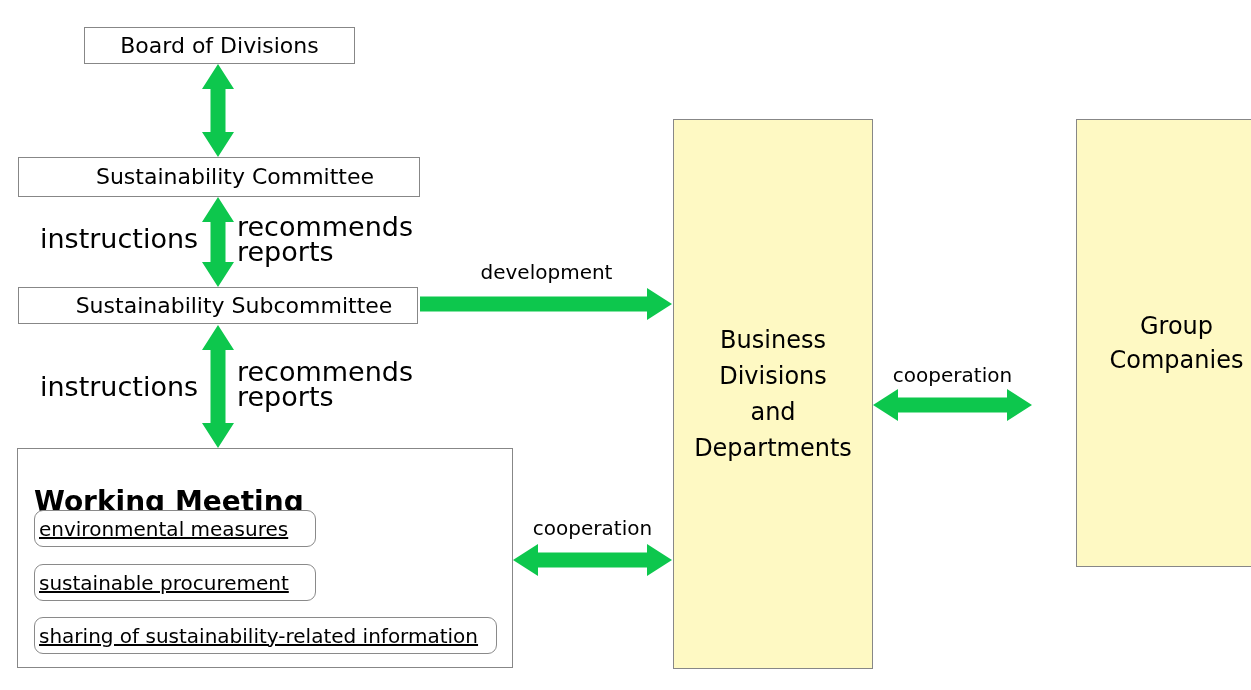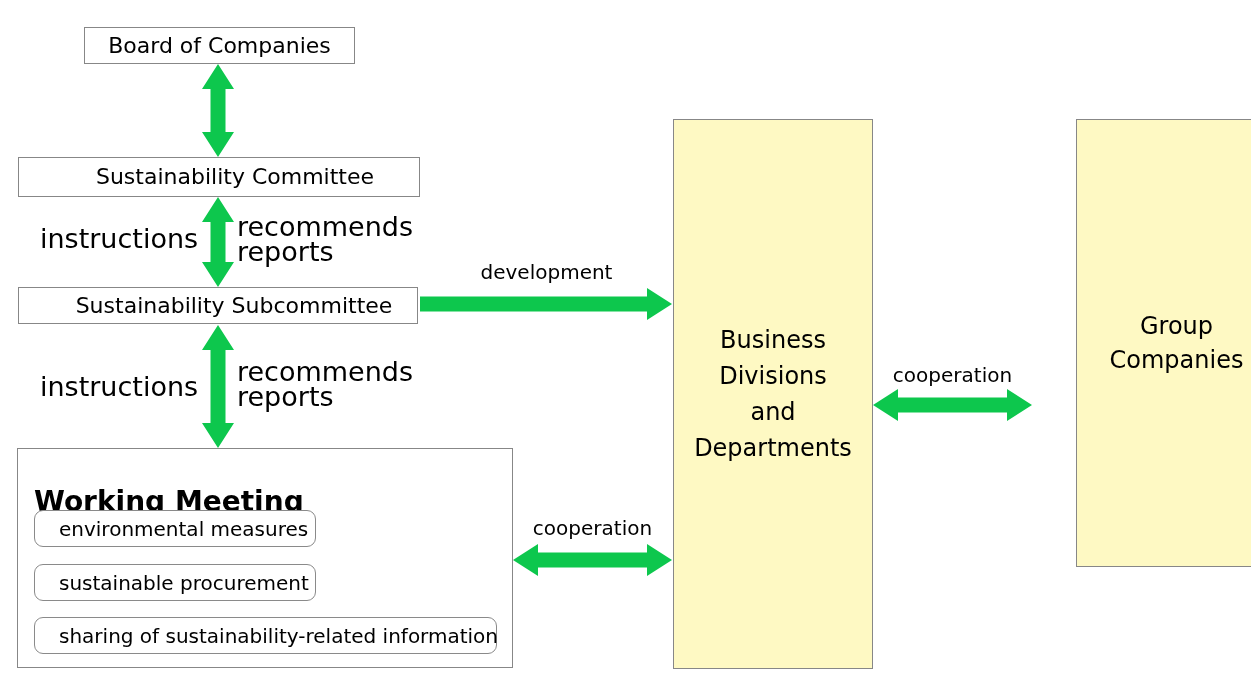--- a/index.html
+++ b/index.html
@@ -55,23 +55,24 @@
     margin-top: 24px;
   }
   .workitem {
     position: absolute;
     box-sizing: border-box;
     border: 1.5px solid #8a8a8a;
     border-radius: 9px;
     background: #ffffff;
     display: flex;
     align-items: center;
-    padding-left: 24px;
+    padding-left: 4px;
     font-size: 20px;
     white-space: nowrap;
+    text-decoration: underline;
   }
   .edge-label {
     position: absolute;
     font-size: 20px;
     text-align: center;
     white-space: nowrap;
   }
   .side-label {
     position: absolute;
     font-size: 27px;
@@ -81,21 +82,21 @@
   .side-label.right-align { text-align: right; }
   .arrow { position: absolute; }
   .arrow polygon { fill: var(--green); }
 </style>
 </head>
 <body>
 
 <div class="canvas">
 
   <div class="box" style="left:84px; top:27px; width:271px; height:37px;">
-    <span class="label">Board of Companies</span>
+    <span class="label">Board of Divisions</span>
   </div>
 
   <svg class="arrow" style="left:200px; top:64px;" width="36" height="93" viewBox="0 0 36 93">
     <polygon points="18,0 34,25 25.5,25 25.5,68 34,68 18,93 2,68 10.5,68 10.5,25 2,25"></polygon>
   </svg>
 
   <div class="box" style="left:18px; top:157px; width:402px; height:40px;padding-left:32px;">
     <span class="label">Sustainability Committee</span>
   </div>
 

